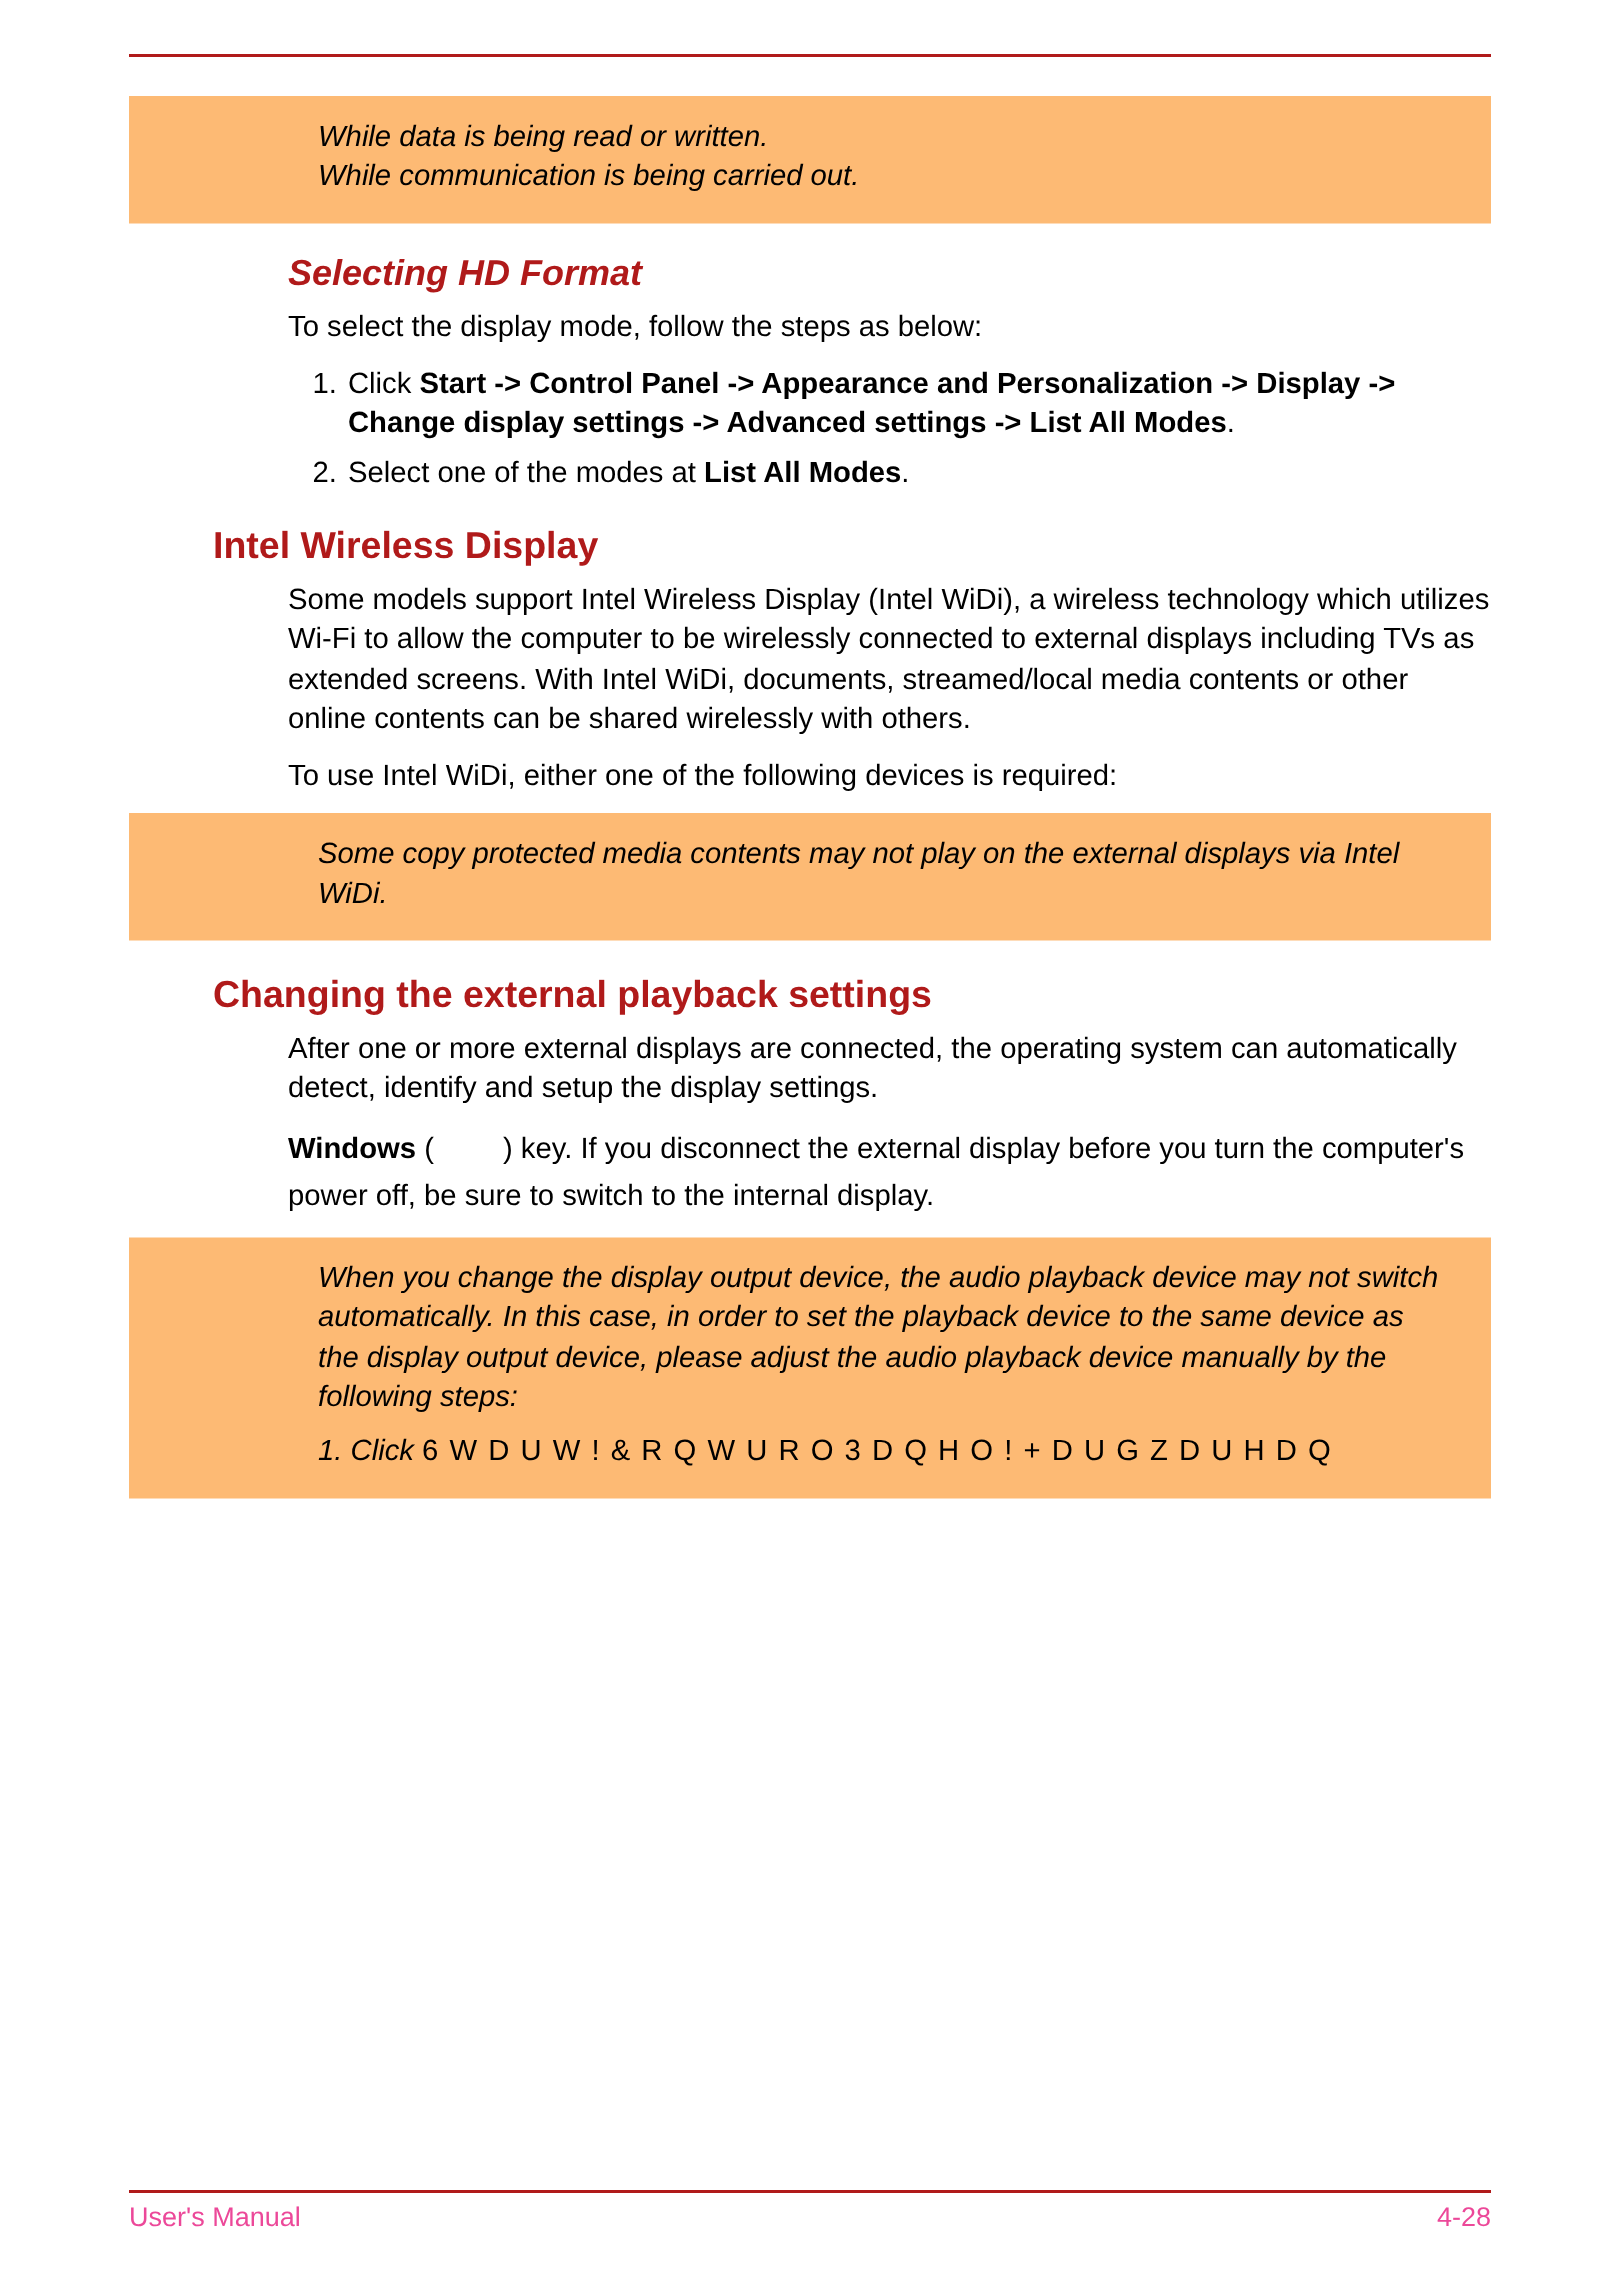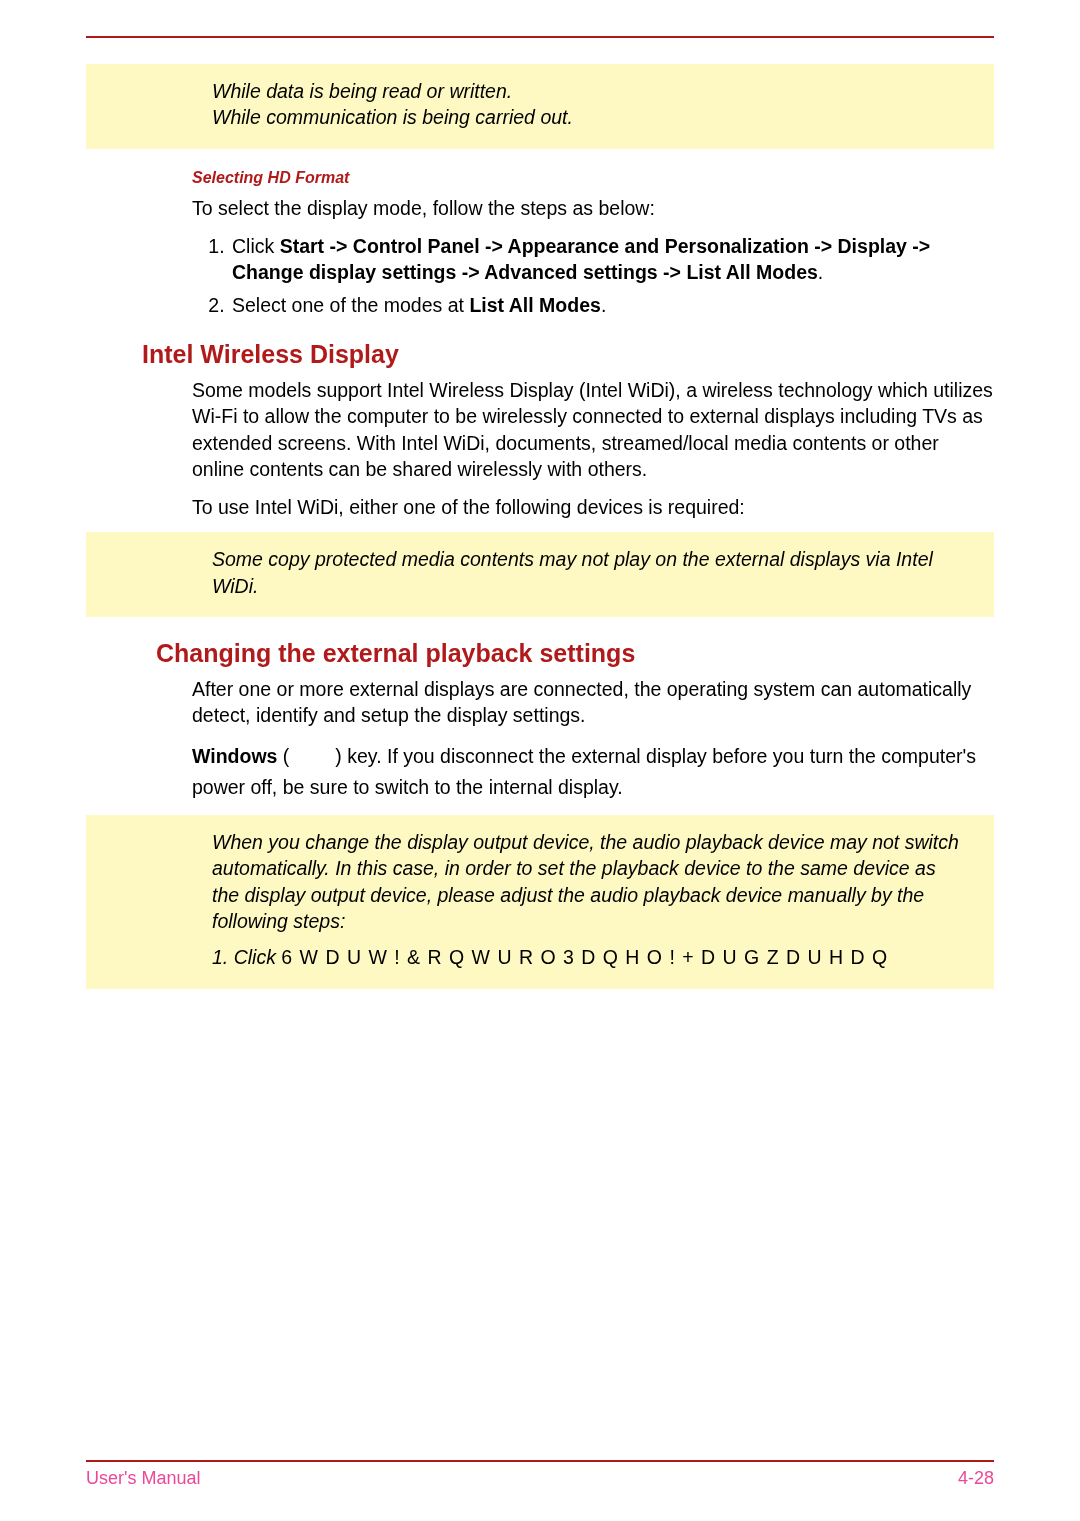--- a/index.html
+++ b/index.html
@@ -6,33 +6,33 @@
   html, body { width: 1080px; height: 1521px; background: #fff; font-family: Arial, Helvetica, sans-serif; color: #000; }
   .page {
     width: 1080px;
     height: 1521px;
     padding: 36px 86px 28px 86px;
     position: relative;
   }
   .top-rule { border-top: 2px solid #b01a1a; margin-bottom: 26px; }
   .indent-block { padding-left: 106px; }
   .note-box {
-    background: #fef9c3;
+    background: #fdba74;
     padding: 14px 20px 18px 20px;
     margin: 0 0 20px 0;
     font-style: italic;
     font-size: 19.5px;
     line-height: 1.35;
   }
   .note-box.full { margin-left: -106px; padding-left: 126px; padding-right: 28px; }
   .subhead-red {
     color: #b01a1a;
     font-weight: bold;
     font-style: italic;
-    font-size: 16px;
+    font-size: 24px;
     margin: 12px 0 8px 0;
   }
   .body-p {
     font-size: 19.5px;
     line-height: 1.35;
     margin: 0 0 12px 0;
   }
   ol.steps {
     list-style: decimal;
     padding-left: 38px;
@@ -89,21 +89,21 @@
   <div class="indent-block">
     <p class="body-p">Some models support Intel Wireless Display (Intel WiDi), a wireless technology which utilizes Wi-Fi to allow the computer to be wirelessly connected to external displays including TVs as extended screens. With Intel WiDi, documents, streamed/local media contents or other online contents can be shared wirelessly with others.</p>
     <p class="body-p">To use Intel WiDi, either one of the following devices is required:</p>
     <div class="bullet-block">
     </div>
     <div class="note-box full">
       <span>Some copy protected media contents may not play on the external displays via Intel WiDi.</span>
     </div>
   </div>
 
-  <h2 class="h2-red" style="margin-left:70px;">Changing the external playback settings</h2>
+  <h2 class="h2-red" style="margin-left:56px;">Changing the external playback settings</h2>
   <div class="indent-block">
     <p class="body-p">After one or more external displays are connected, the operating system can automatically detect, identify and setup the display settings.</p>
     <p class="body-p" style="line-height:1.6;">
       <b>Windows</b><span> (</span><span style="display:inline-block;width:46px;"></span><span>) key. If you disconnect the external display before you turn the computer's power off, be sure to switch to the internal display.</span>
     </p>
     <div class="note-box full">
       <p style="margin-bottom:10px;">When you change the display output device, the audio playback device may not switch automatically. In this case, in order to set the playback device to the same device as the display output device, please adjust the audio playback device manually by the following steps:</p>
       <p>
         <span>1. Click </span><span style="font-style:normal;letter-spacing:1px;">6 W D U W      !   &amp; R Q W U R O   3 D Q H O      !   + D U G Z D U H   D Q</span>
       </p>

